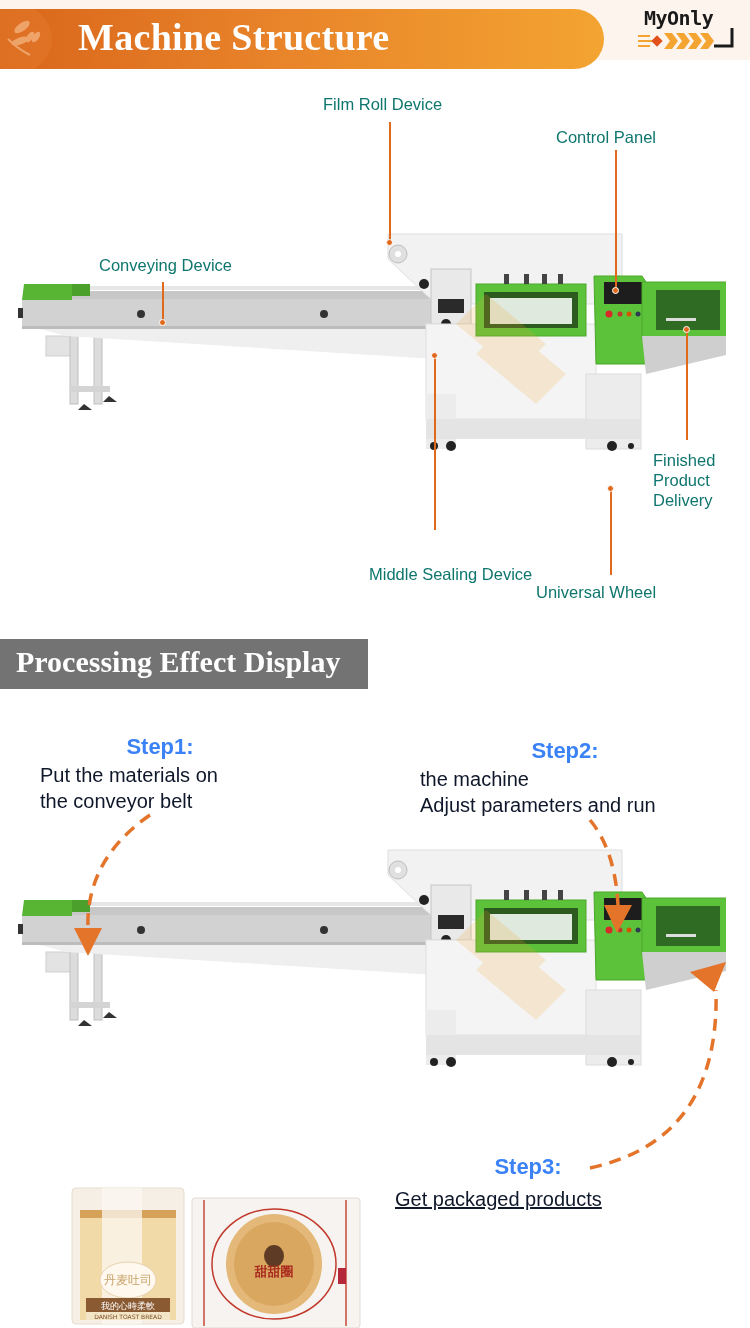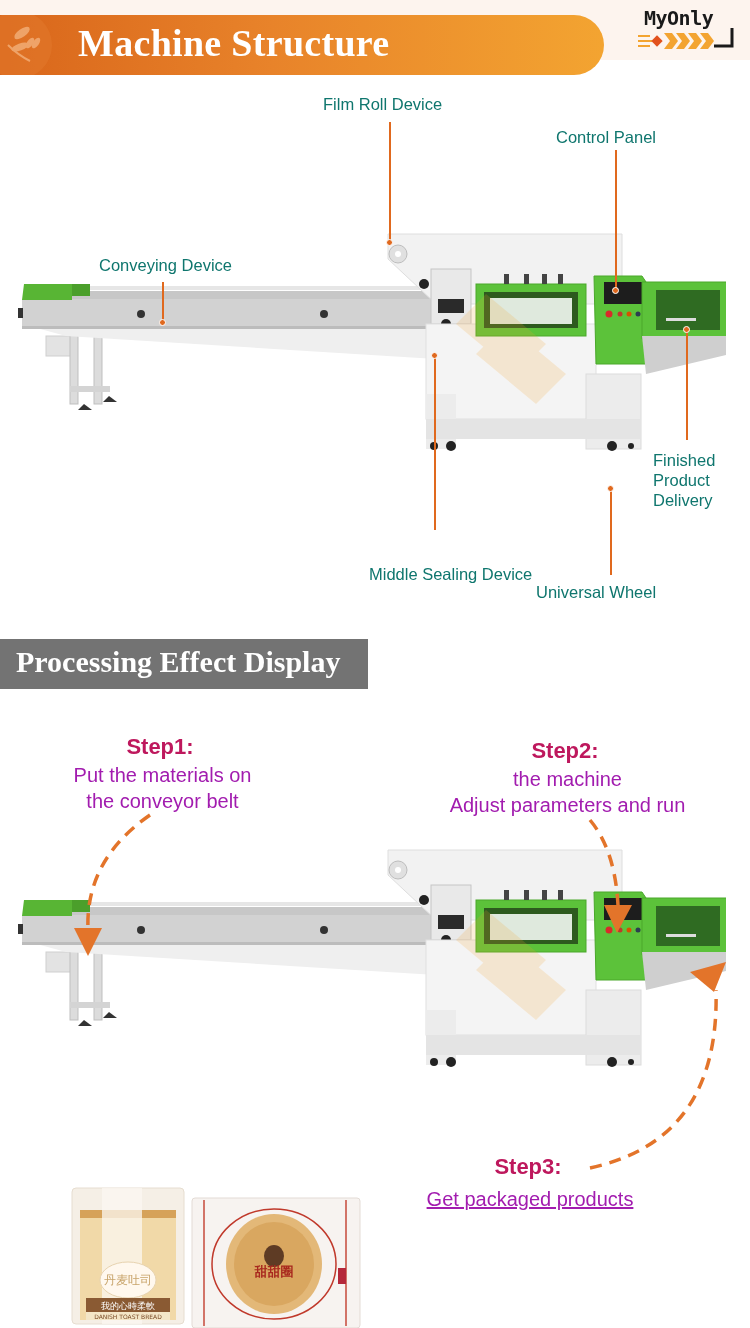--- a/index.html
+++ b/index.html
@@ -2,21 +2,21 @@
 <html><head>
 <meta charset="utf-8">
 <style>
   * { box-sizing: border-box; margin: 0; padding: 0; }
   html, body { width: 750px; height: 1328px; background: #ffffff; overflow: hidden; }
   body { position: relative; font-family: "Liberation Sans", sans-serif; }
 
   
   .header { position: absolute; left: 0; top: 0; width: 750px; height: 60px; background: #fdf4ee; }
   .header-bar {
-    position: absolute; left: 0; top: 15px; width: 604px; height: 60px;
+    position: absolute; left: 0; top: 9px; width: 604px; height: 60px;
     background: linear-gradient(90deg, #d9661b 0%, #e8832a 45%, #f3a431 100%);
     border-radius: 0 30px 30px 0;
   }
   .header-leaf { position: absolute; left: 0; top: 0; width: 60px; height: 60px; }
   .header-title {
     position: absolute; left: 78px; top: 6px; font-family: "Liberation Serif", serif;
     font-weight: bold; font-size: 38px; color: #ffffff; letter-spacing: 0.3px; white-space: nowrap;
   }
   .logo { position: absolute; left: 636px; top: 6px; width: 100px; height: 48px; }
   .logo-text {
@@ -33,22 +33,22 @@
   .dot { position: absolute; width: 7px; height: 7px; background: #e0691e; border-radius: 50%; border: 1px solid #fff; }
 
   
   .section2-bar {
     position: absolute; left: 0; top: 639px; width: 368px; height: 50px; background: #737373;
   }
   .section2-title {
     position: absolute; left: 16px; top: 6px; font-family: "Liberation Serif", serif; font-weight: bold;
     font-size: 30px; color: #ffffff; white-space: nowrap;
   }
-  .step-title { position: absolute; color: #be185d; font-weight: bold; font-size: 22px; text-align: center; }
-  .step-desc { position: absolute; color: #a21caf; font-size: 20px; line-height: 26px; text-align: center; }
+  .step-title { position: absolute; color: #3b82f6; font-weight: bold; font-size: 22px; text-align: center; }
+  .step-desc { position: absolute; color: #0f172a; font-size: 20px; line-height: 26px; text-align: left; }
 
   .products { position: absolute; left: 60px; top: 1180px; width: 310px; height: 160px; }
 </style>
 </head>
 <body>
 
 <div class="header">
   <div class="header-bar">
     <svg class="header-leaf" viewBox="0 0 60 60">
       <circle cx="18" cy="30" r="34" fill="#e2792c" opacity="0.55"></circle>

